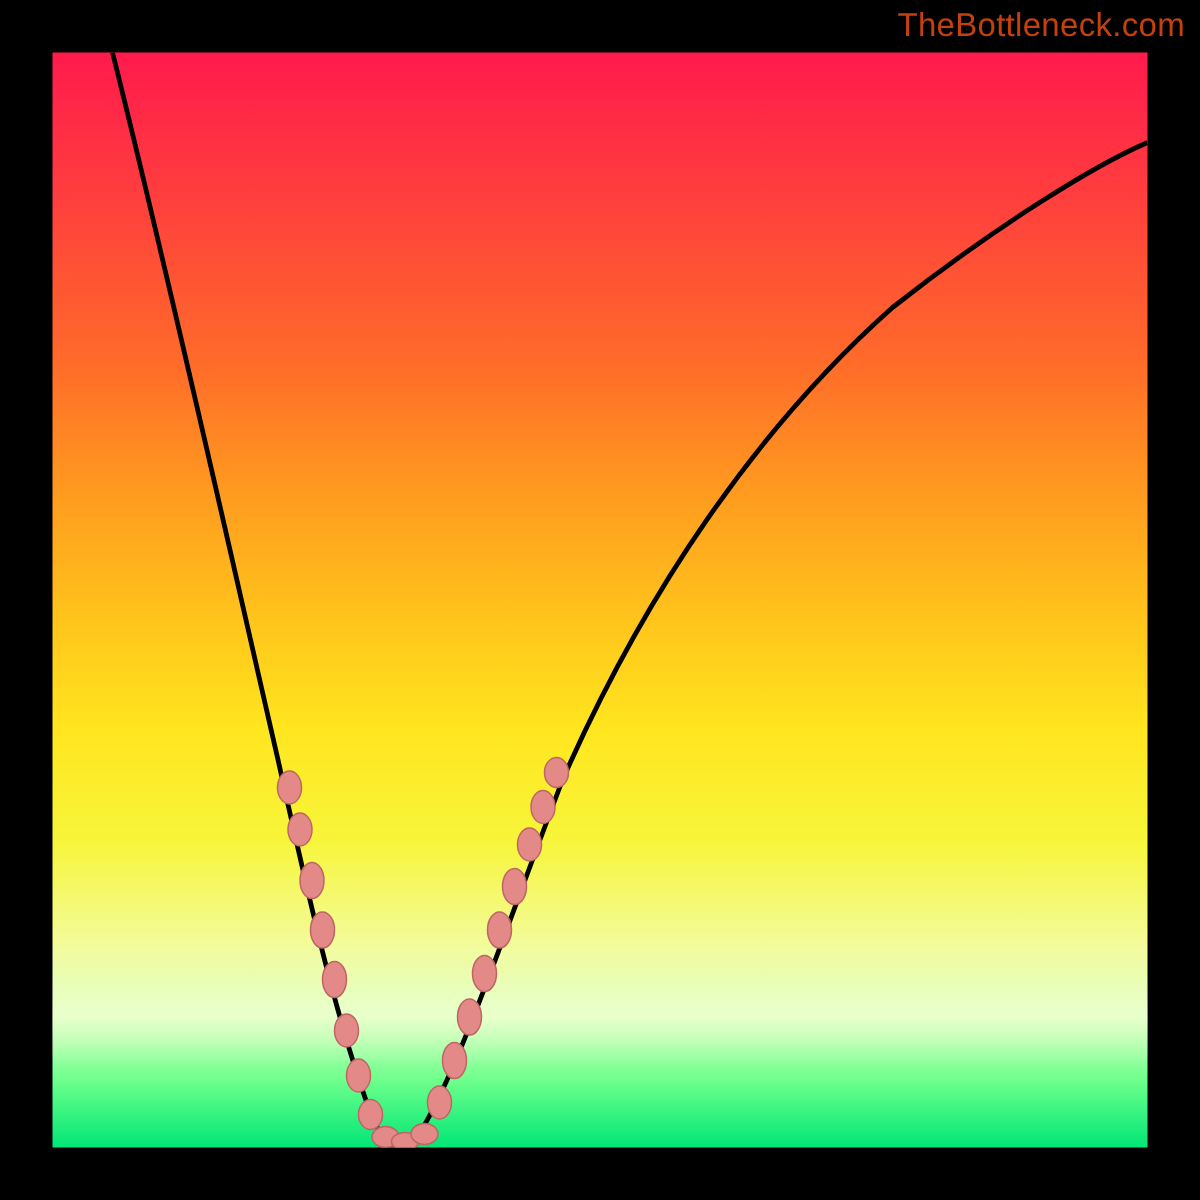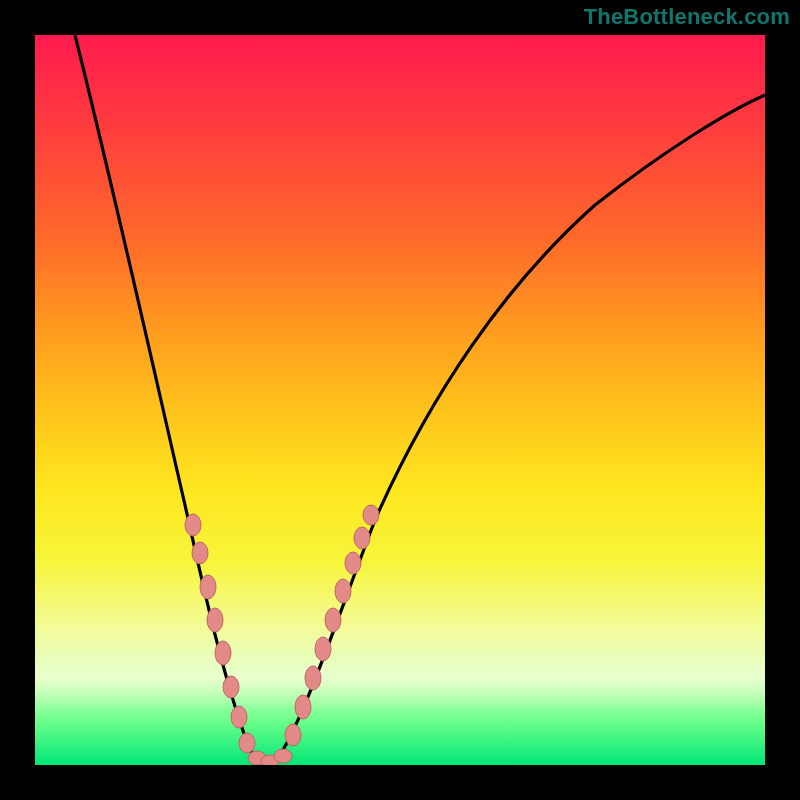--- a/index.html
+++ b/index.html
@@ -14,23 +14,23 @@
   .frame {
     position: relative;
     width: 800px;
     height: 800px;
     background: #000;
   }
   .watermark {
     position: absolute;
     top: 4px;
     right: 10px;
-    color: #0f766e;
+    color: #c2410c;
     font-size: 22px;
-    font-weight: 700;
+    font-weight: 400;
     letter-spacing: 0.2px;
     z-index: 5;
     user-select: none;
   }
   .plot-area {
     position: absolute;
     left: 35px;
     top: 35px;
     width: 730px;
     height: 730px;

